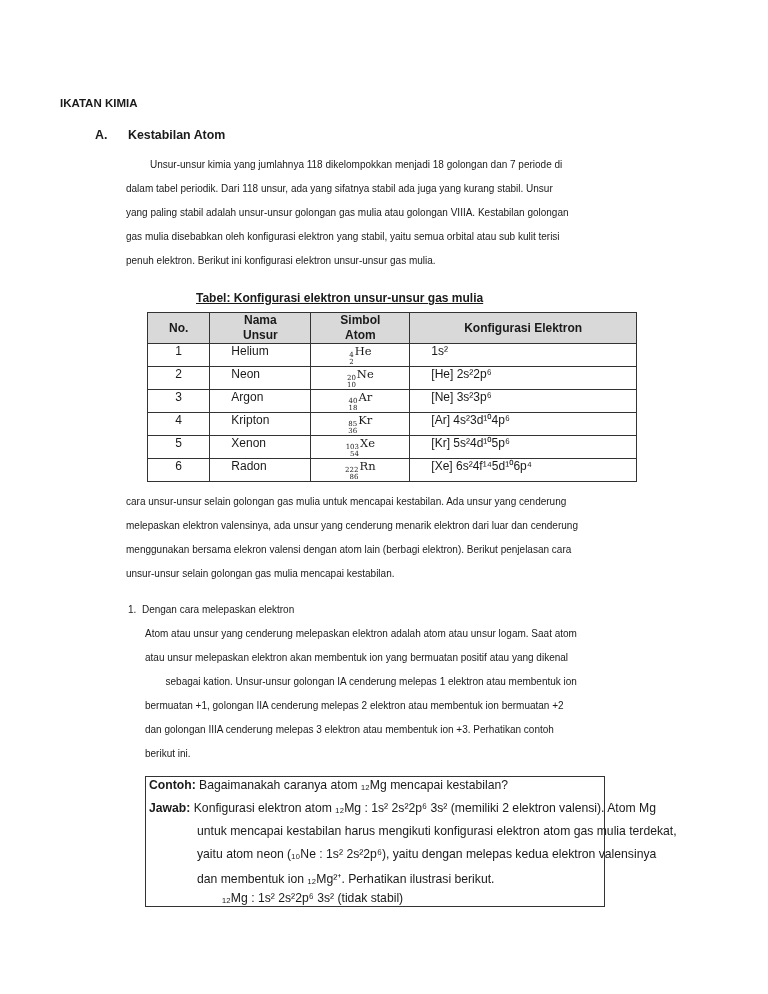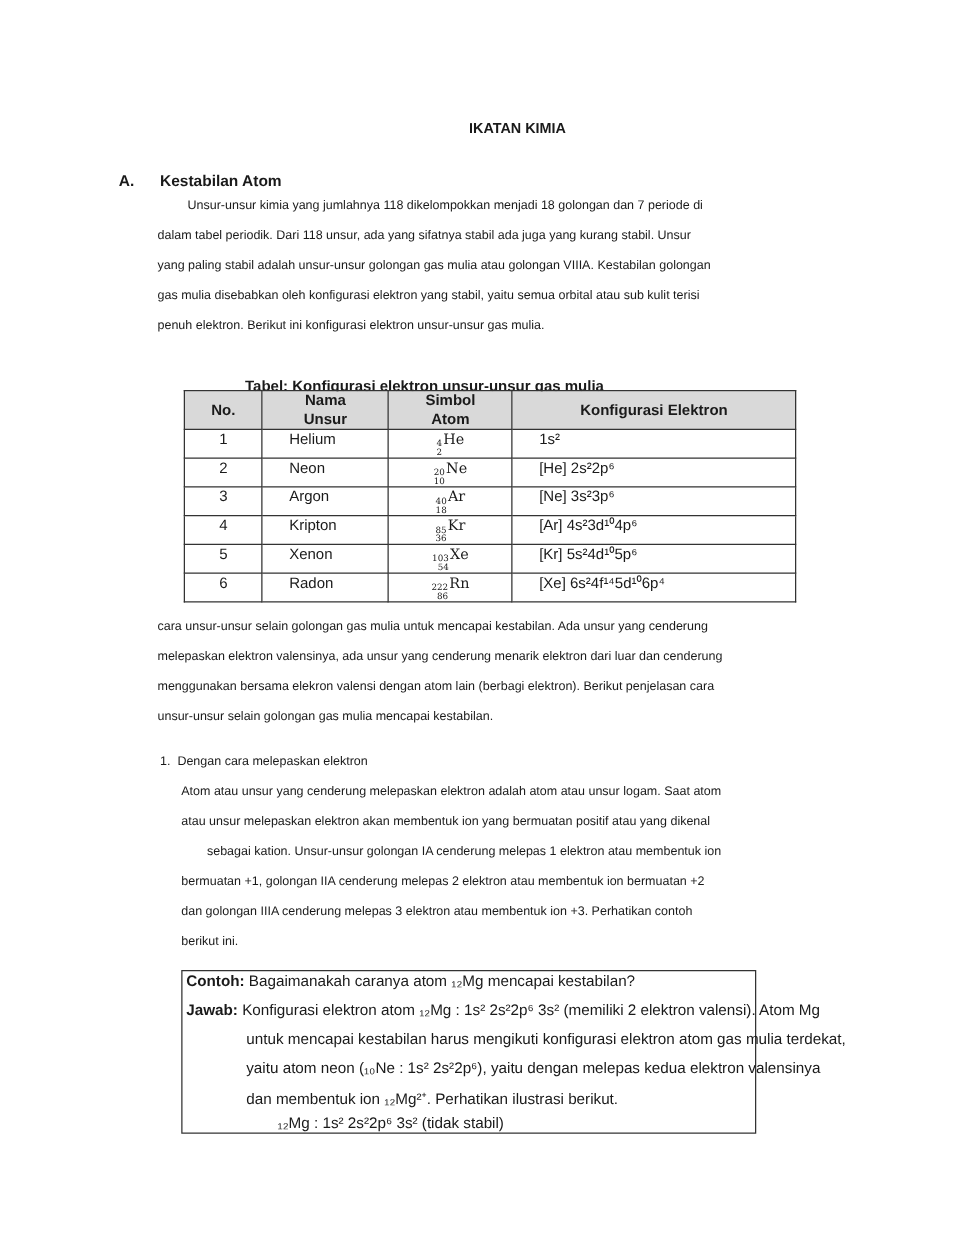--- a/index.html
+++ b/index.html
@@ -2,26 +2,26 @@
 <html><head>
   <meta charset="utf-8">
   <style>
     html, body { margin: 0; padding: 0; background: #ffffff; }
     body {
       width: 768px; height: 994px; position: relative; overflow: hidden;
       font-family: "Liberation Sans", sans-serif; color: #1a1a1a;
       font-size: 12.4px;
     }
     .abs { position: absolute; white-space: nowrap; }
-    .title { left: 0; width: 768px; top: 97px; text-align: center; padding-left: 60px; box-sizing: border-box; font-weight: bold; font-size: 11.5px; }
-    .sec { top: 138px; left: 95px; font-weight: bold; font-size: 12.4px; }
+    .title { left: 0; width: 768px; top: 97px; padding-left: 60px; box-sizing: border-box; font-weight: bold; font-size: 11.5px; }
+    .sec { top: 128px; left: 95px; font-weight: bold; font-size: 12.4px; }
     .sec .num { display: inline-block; width: 33px; }
     .p { left: 126px; line-height: 24px; font-size: 10px; }
     .p .line { display: block; height: 24px; }
-    .caption { top: 302px; left: 196px; font-weight: bold; font-size: 12px; }
+    .caption { top: 291px; left: 196px; font-weight: bold; font-size: 12px; text-decoration: underline; }
     table.konf {
       position: absolute; left: 147px; top: 312px; width: 490px;
       border-collapse: collapse; font-size: 12px;
     }
     table.konf th, table.konf td {
       border: 1.5px solid #333; height: 21px; padding: 0 21px; vertical-align: top; line-height: 15px;
     }
     table.konf th { background: #d9d9d9; font-weight: bold; text-align: center; height: 20px; vertical-align: middle; }
     table.konf td.c { text-align: center; }
     .sym { font-family: "DejaVu Serif", serif; font-size: 11.5px; }

